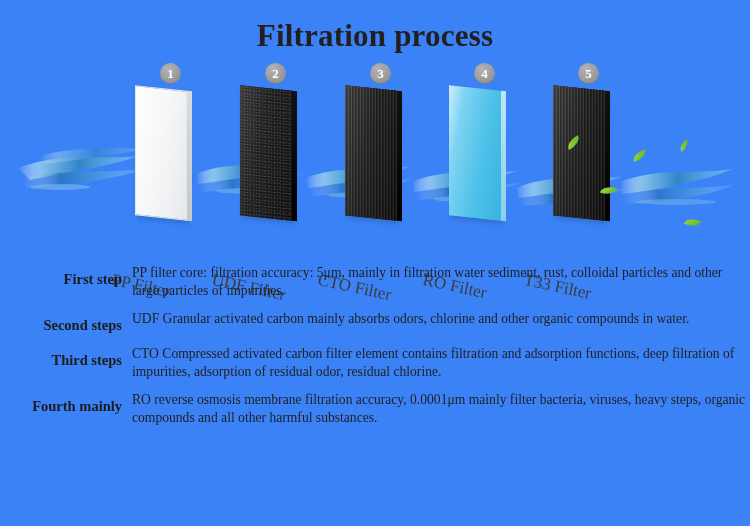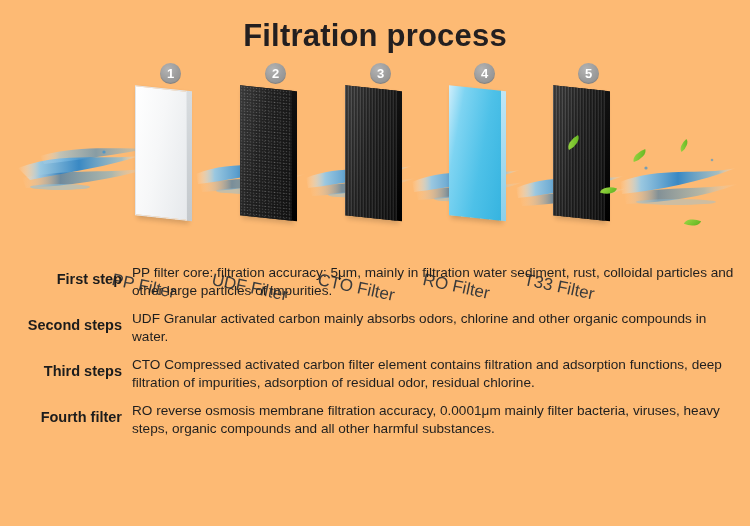--- a/index.html
+++ b/index.html
@@ -6,21 +6,21 @@
 
   body {
     width: 750px;
     height: 526px;
     background: #ffffff;
     font-family: "Liberation Sans", sans-serif;
     overflow: hidden;
     position: relative;
   }
 
-  .page { position: relative; width: 750px; height: 526px; background:#fdba74; }
+  .page { position: relative; width: 750px; height: 526px; background:#3b82f6;font-family:Liberation Serif, serif; }
 
   
   .title {
     position: absolute;
     top: 18px;
     left: 0;
     width: 750px;
     text-align: center;
     font-size: 31px;
     font-weight: bold;
@@ -269,20 +269,20 @@
       <div class="step-label">Second steps</div>
       <div class="step-text">UDF Granular activated carbon mainly absorbs odors, chlorine and other organic compounds in water.</div>
     </div>
 
     <div class="step-row">
       <div class="step-label">Third steps</div>
       <div class="step-text">CTO Compressed activated carbon filter element contains filtration and adsorption functions, deep filtration of impurities, adsorption of residual odor, residual chlorine.</div>
     </div>
 
     <div class="step-row">
-      <div class="step-label">Fourth filter</div>
+      <div class="step-label">Fourth mainly</div>
       <div class="step-text">RO reverse osmosis membrane filtration accuracy, 0.0001μm mainly filter bacteria, viruses, heavy steps, organic compounds and all other harmful substances.</div>
     </div>
 
 
   </div>
 
 </div>
 
 </body></html>

